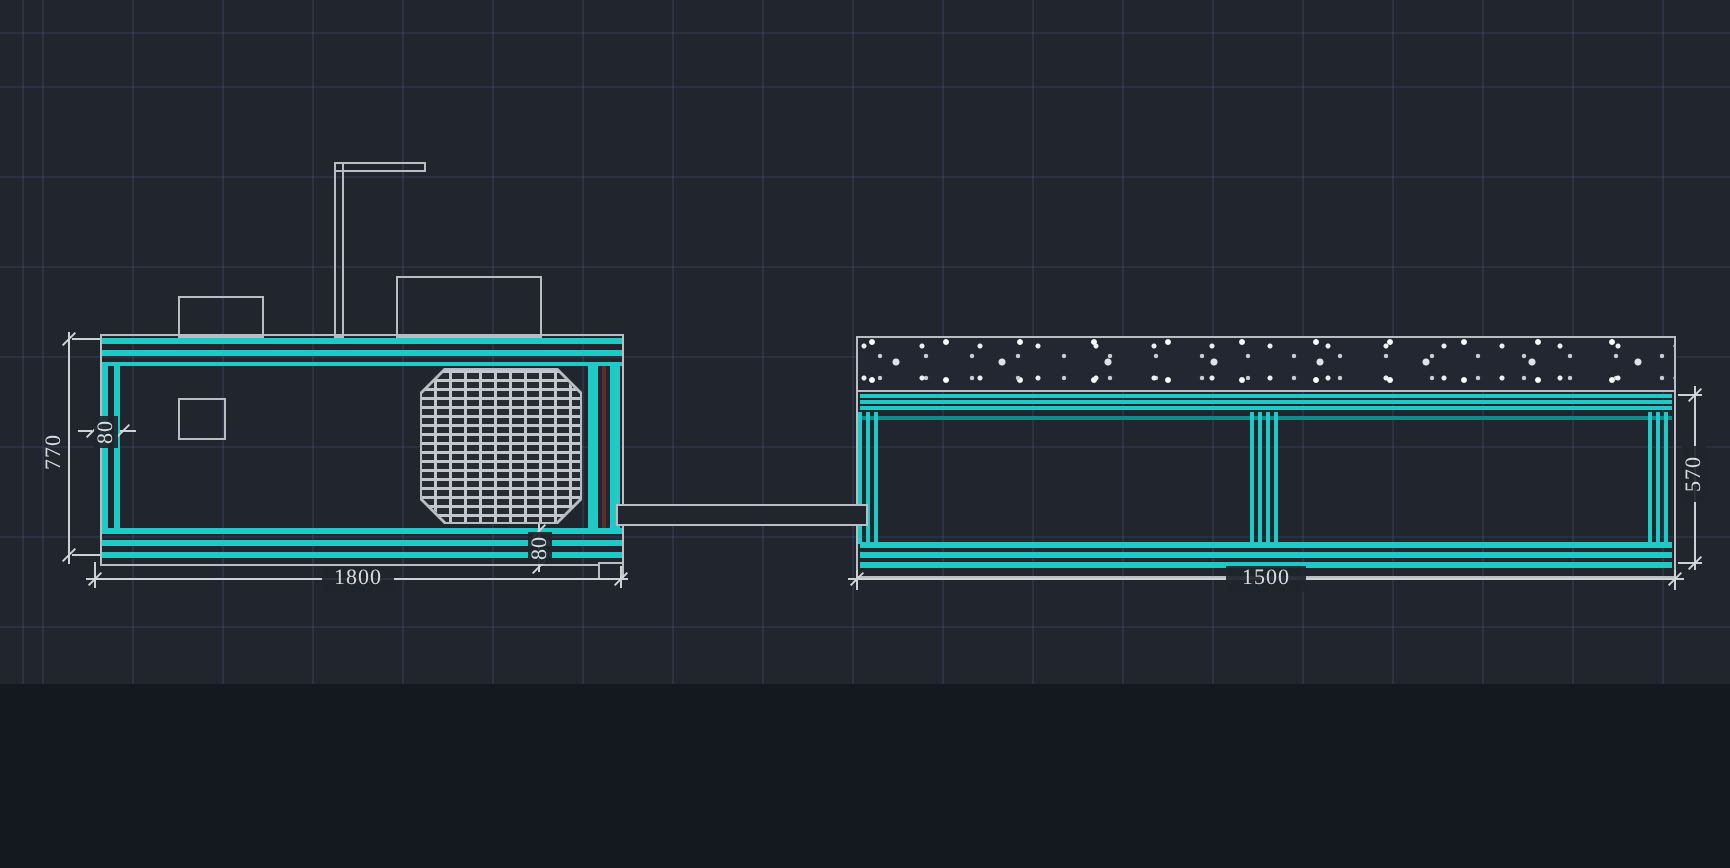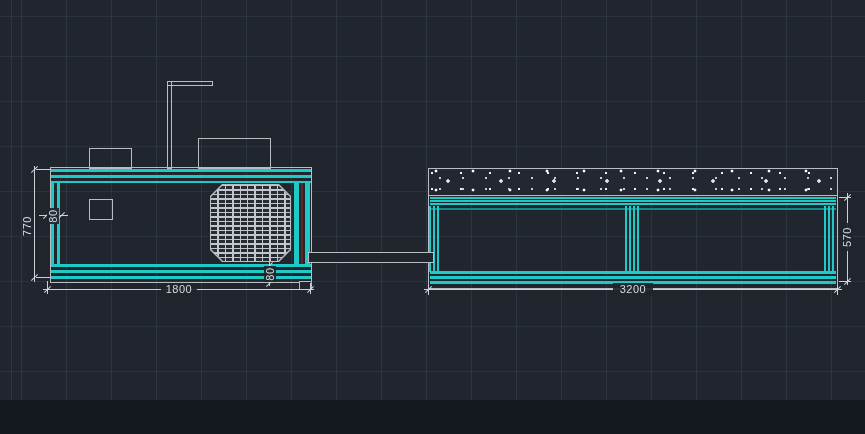--- a/index.html
+++ b/index.html
@@ -1,23 +1,23 @@
 <!DOCTYPE html>
 <html><head>
 <meta charset="utf-8">
 <style>
   html,body{margin:0;padding:0;background:#14181f;}
   #canvas{
-    position:relative;width:865px;height:400px;overflow:hidden;
+    position:relative;width:865px;height:342px;overflow:hidden;
     background-color:#20252e;
     background-image:
       repeating-linear-gradient(90deg, rgba(86,104,140,0.22) 0 1px, transparent 1px 45px),
       repeating-linear-gradient(0deg, rgba(86,104,140,0.18) 0 1px, transparent 1px 45px);
     background-position:21px 17px,21px 17px;
-    font-family:Liberation Sans, sans-serif;
+    font-family:Liberation Serif, serif;
   }
   .abs{position:absolute;box-sizing:border-box;}
   .gray{border:1px solid #b9bdc2;background:transparent;}
   .grayfill{border:1px solid #b9bdc2;background:#20252e;}
   
   .hband{background-image:repeating-linear-gradient(180deg,#1fc9c6 0 3px,transparent 3px 6px);}
   .hband5{background-image:repeating-linear-gradient(180deg,#1fc9c6 0 3px,transparent 3px 5px);}
   .vband{background-image:repeating-linear-gradient(90deg,#1fc9c6 0 3px,transparent 3px 6px);}
   .vband4{background-image:repeating-linear-gradient(90deg,#1fc9c6 0 2px,transparent 2px 4px);}
   .hband3{background-image:linear-gradient(180deg,#1fc9c6 0 2px,transparent 2px 3px,#1fc9c6 3px 5px,transparent 5px 6px,#1fc9c6 6px 8px);}
@@ -126,21 +126,21 @@
     <div class="abs tick z10" style="left:310px;top:285px;"></div>
     <div class="abs dimtext patch" style="left:161px;top:283px;width:36px;height:13px;">1800</div>
   </div>
 
   <div>
     <div class="abs dimline z10" style="left:424px;top:289px;width:418px;height:1px;"></div>
     <div class="abs dimline z10" style="left:428px;top:285px;width:1px;height:10px;"></div>
     <div class="abs dimline z10" style="left:837px;top:285px;width:1px;height:10px;"></div>
     <div class="abs tick z10" style="left:428px;top:285px;"></div>
     <div class="abs tick z10" style="left:837px;top:285px;"></div>
-    <div class="abs dimtext patch" style="left:613px;top:283px;width:40px;height:13px;">3200</div>
+    <div class="abs dimtext patch" style="left:613px;top:283px;width:40px;height:13px;">1500</div>
   </div>
 
   <div>
     <div class="abs dimline z10" style="left:847px;top:193px;width:1px;height:92px;"></div>
     <div class="abs dimline z10" style="left:839px;top:197px;width:12px;height:1px;"></div>
     <div class="abs dimline z10" style="left:839px;top:281px;width:12px;height:1px;"></div>
     <div class="abs tick z10" style="left:847px;top:193px;"></div>
     <div class="abs tick z10" style="left:847px;top:277px;"></div>
     <div class="abs dimtext rot patch" style="left:833px;top:231px;width:28px;height:12px;">570</div>
   </div>

